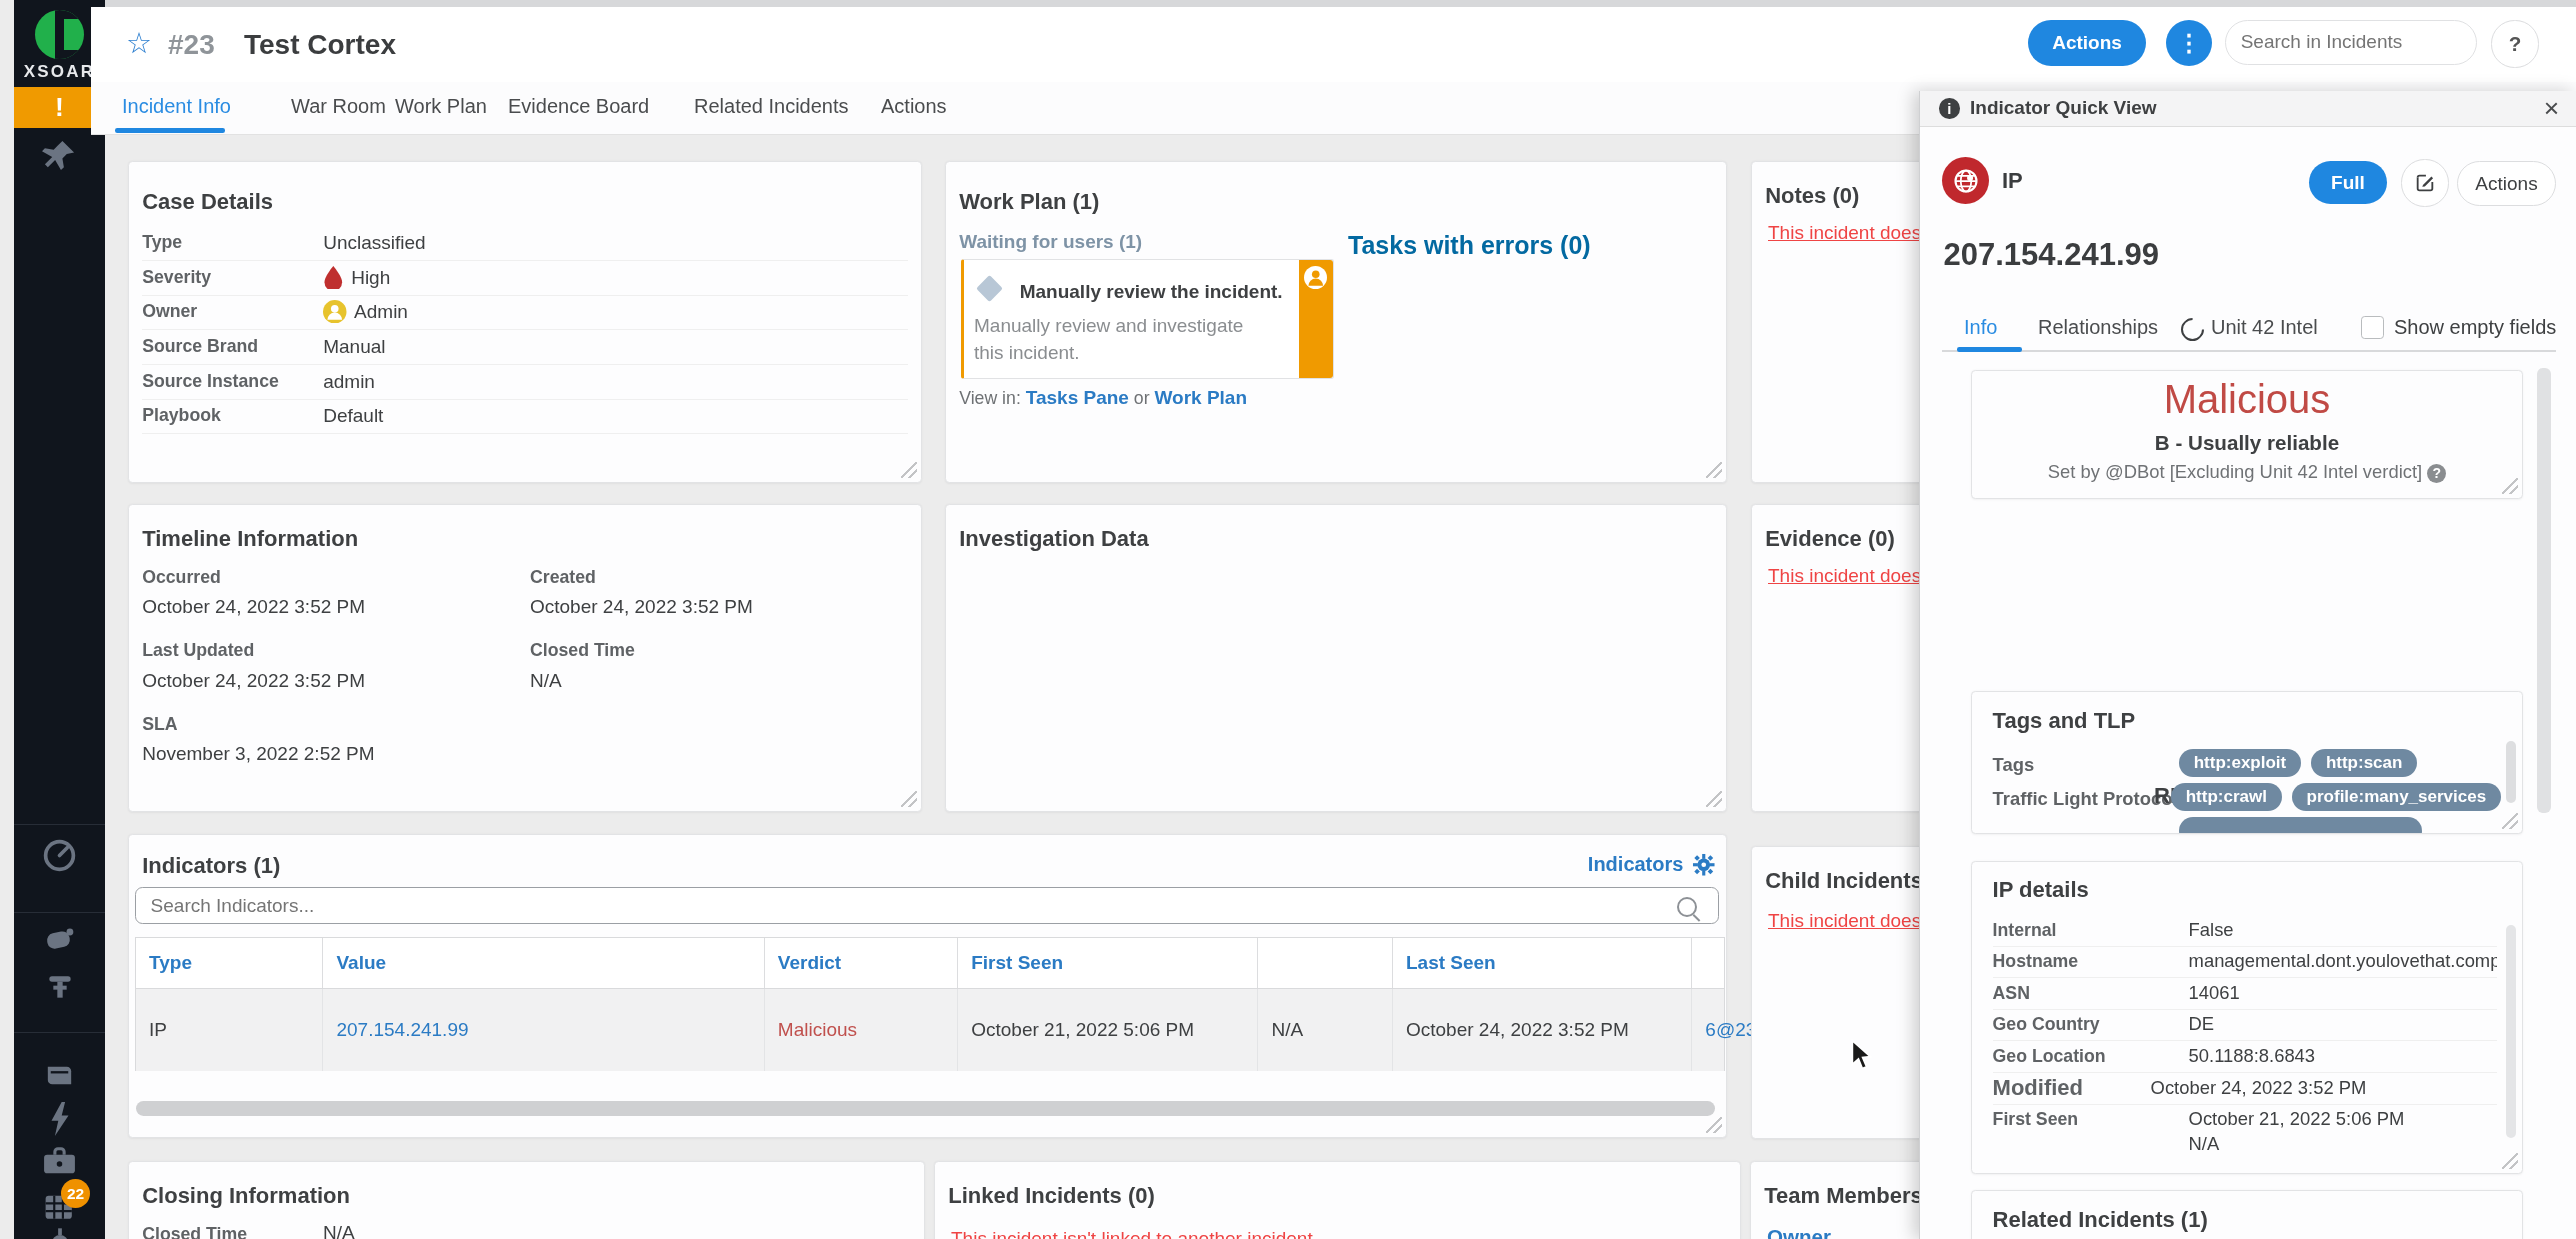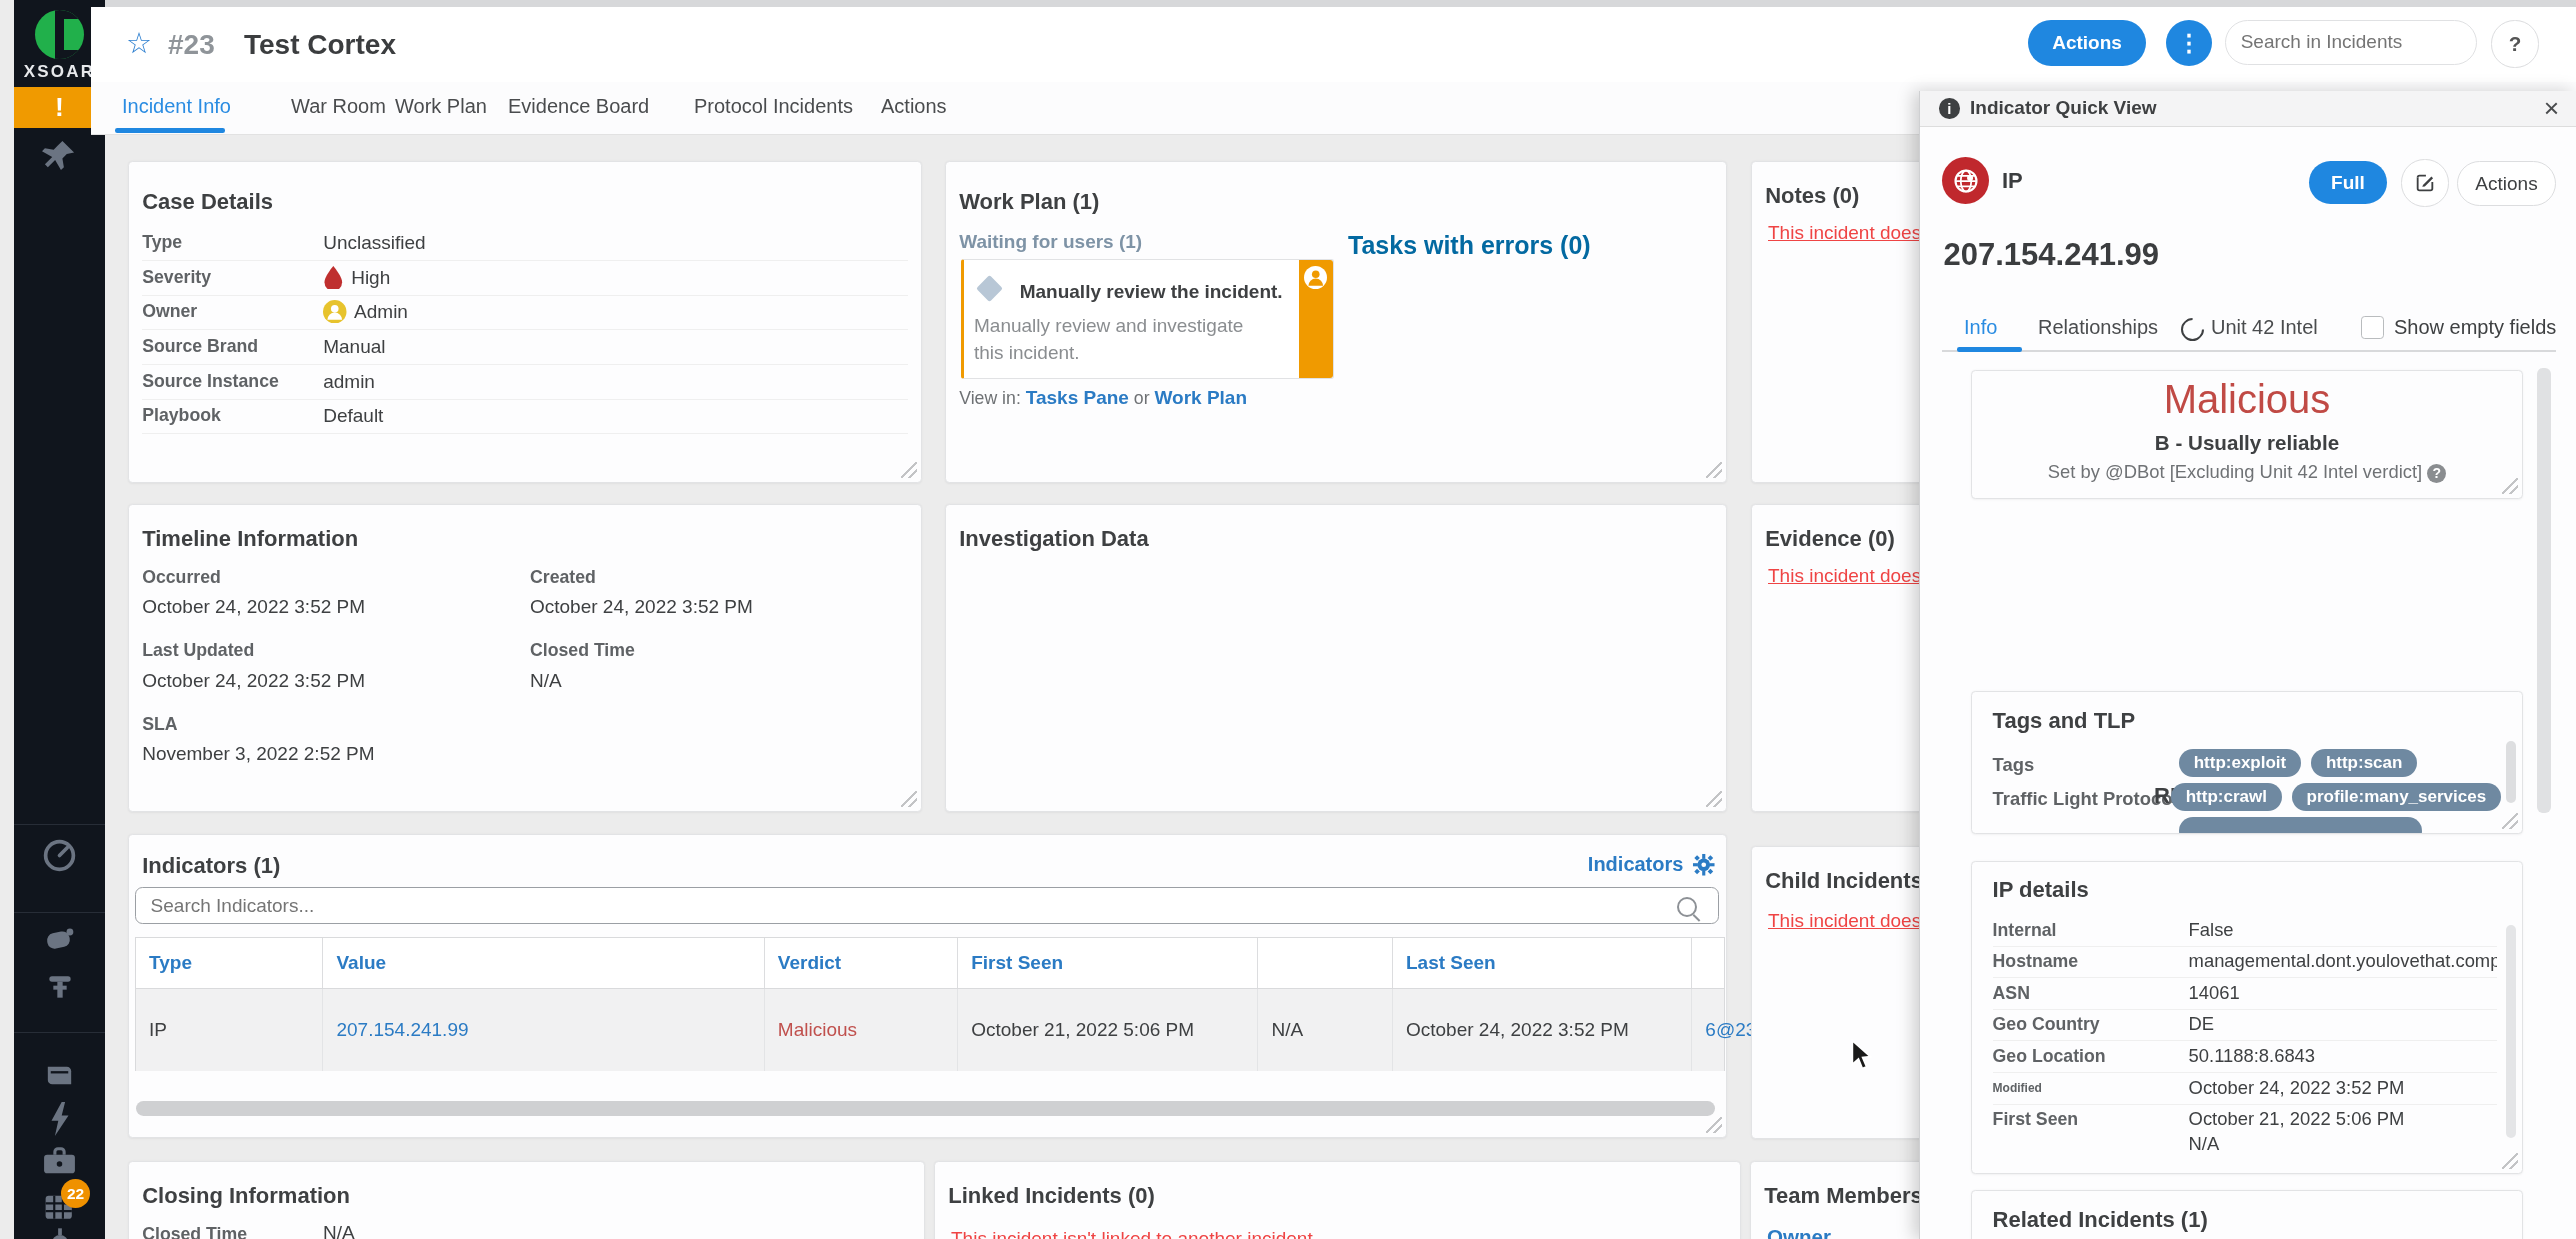--- a/index.html
+++ b/index.html
@@ -123,21 +123,21 @@
     <div class="abs pill-btn ghost" style="left:2400px;top:13.2px;width:46px;height:46px;">
       <span style="font-size:20.6px;font-weight:bold;color:#555;">?</span>
     </div>
   </div>
 
   <div class="abs" style="left:91px;top:82px;right:0;height:52px;background:#fcfcfd;border-bottom:1.5px solid #e2e2e2;">
     <span class="abs ovtab" style="left:31px;top:13.2px;color:#2a8ce2;">Incident Info</span>
     <span class="abs ovtab" style="left:200px;top:13.2px;">War Room</span>
     <span class="abs ovtab" style="left:304px;top:13.2px;">Work Plan</span>
     <span class="abs ovtab" style="left:417px;top:13.2px;">Evidence Board</span>
-    <span class="abs ovtab" style="left:603px;top:13.2px;">Protocol Incidents</span>
+    <span class="abs ovtab" style="left:603px;top:13.2px;">Related Incidents</span>
     <span class="abs ovtab" style="left:790px;top:13.2px;">Actions</span>
     <div class="abs" style="left:24px;top:46px;width:110px;height:5.2px;background:#1f87e0;border-radius:2.2px;"></div>
   </div>
 
   <div class="card" style="left:128px;top:161px;width:792px;height:320px;">
     <div class="ttl abs" style="left:13.2px;top:26.5px;">Case Details</div>
     <div class="kvrow" style="top:63px;height:35px;">
         <span class="lbl" style="width:181px;">Type</span>
         <span class="val">Unclassified</span>
       </div>
@@ -403,21 +403,21 @@
         </div>
       <div class="kvrow" style="left:20.6px;right:25px;top:146px;height:32px;">
           <span class="lbl" style="width:196px;font-size:17.7px;">Geo Country</span>
           <span class="val" style="font-size:18.4px;">DE</span>
         </div>
       <div class="kvrow" style="left:20.6px;right:25px;top:178px;height:32px;">
           <span class="lbl" style="width:196px;font-size:17.7px;">Geo Location</span>
           <span class="val" style="font-size:18.4px;">50.1188:8.6843</span>
         </div>
       <div class="kvrow" style="left:20.6px;right:25px;top:210px;height:32px;">
-          <span class="lbl" style="width:196px;font-size:12px;">Modified</span>
+          <span class="lbl" style="width:158px;font-size:22px;">Modified</span>
           <span class="val" style="font-size:18.4px;">October 24, 2022 3:52 PM</span>
         </div>
       <div class="kvrow" style="left:20.6px;right:25px;top:241px;height:32px;border-bottom:none;">
           <span class="lbl" style="width:196px;font-size:17.7px;">First Seen</span>
           <span class="val" style="font-size:18.4px;">October 21, 2022 5:06 PM</span>
         </div>
       <div class="kvrow" style="left:20.6px;right:25px;top:267px;height:29px;border-bottom:none;">
           <span class="lbl" style="width:196px;font-size:17.7px;"></span>
           <span class="val" style="font-size:18.4px;">N/A</span>
         </div>

